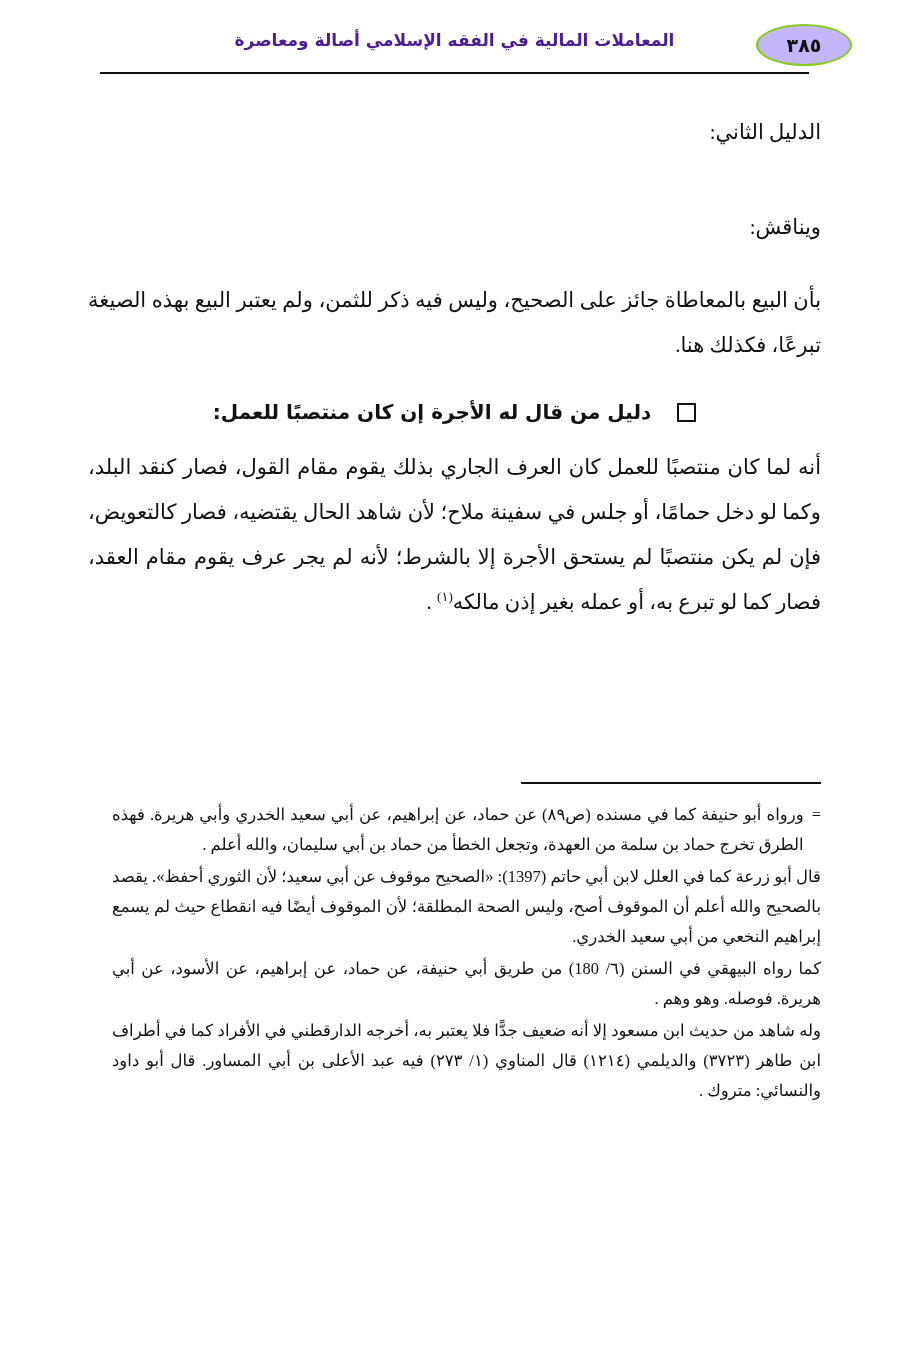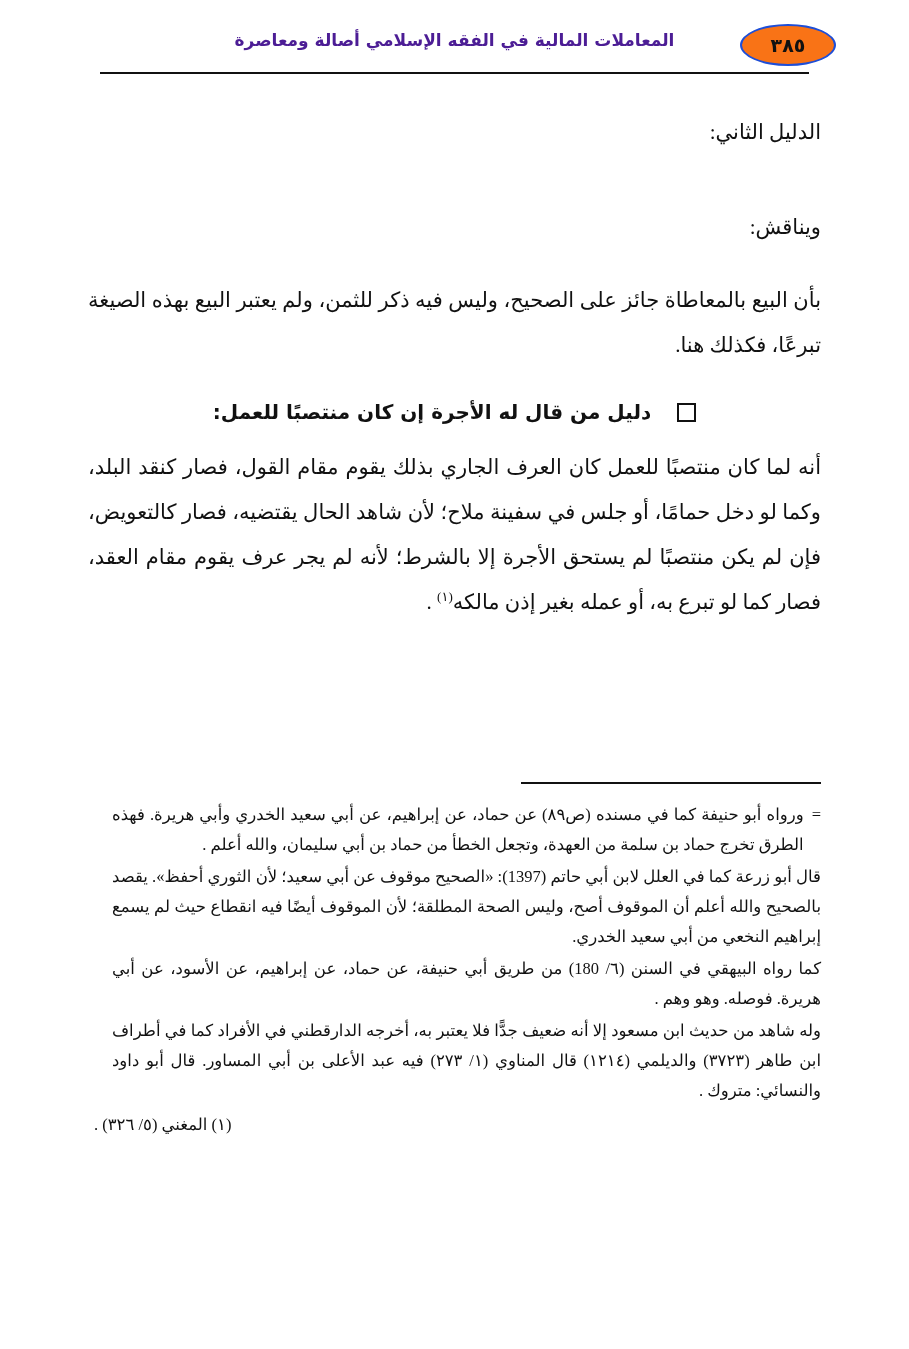--- a/index.html
+++ b/index.html
@@ -44,26 +44,26 @@
   .header-rule {
     position: absolute;
     top: 42px;
     right: 0;
     left: 0;
     border-top: 2px solid #111;
   }
   .page-number-badge {
     position: absolute;
     top: 24px;
-    right: 73px;
+    right: 57px;
     width: 92px;
     height: 38px;
-    border: 2px solid #1d4ed8;
+    border: 2px solid #84cc16;
     border-radius: 50% / 50%;
-    background: #f97316;
+    background: #c4b5fd;
     display: flex;
     align-items: center;
     justify-content: center;
     font-family: "DejaVu Sans", "Liberation Sans", sans-serif;
     font-size: 19px;
     font-weight: bold;
     letter-spacing: 1px;
   }
 
   
@@ -200,16 +200,15 @@
     </div>
 
     <div class="fn-block">
       <span class="fn-text">كما رواه البيهقي في السنن (٦/ 180) من طريق أبي حنيفة، عن حماد، عن إبراهيم، عن الأسود، عن أبي هريرة. فوصله. وهو وهم .</span>
     </div>
 
     <div class="fn-block">
       <span class="fn-text">وله شاهد من حديث ابن مسعود إلا أنه ضعيف جدًّا فلا يعتبر به، أخرجه الدارقطني في الأفراد كما في أطراف ابن طاهر (٣٧٢٣) والديلمي (١٢١٤) قال المناوي (١/ ٢٧٣) فيه عبد الأعلى بن أبي المساور. قال أبو داود والنسائي: متروك .</span>
     </div>
 
-    <div class="fn-last">(١) المغني (٥/ ٣٢٦) .</div>
   </div>
 
 </div>
 
 </body></html>

